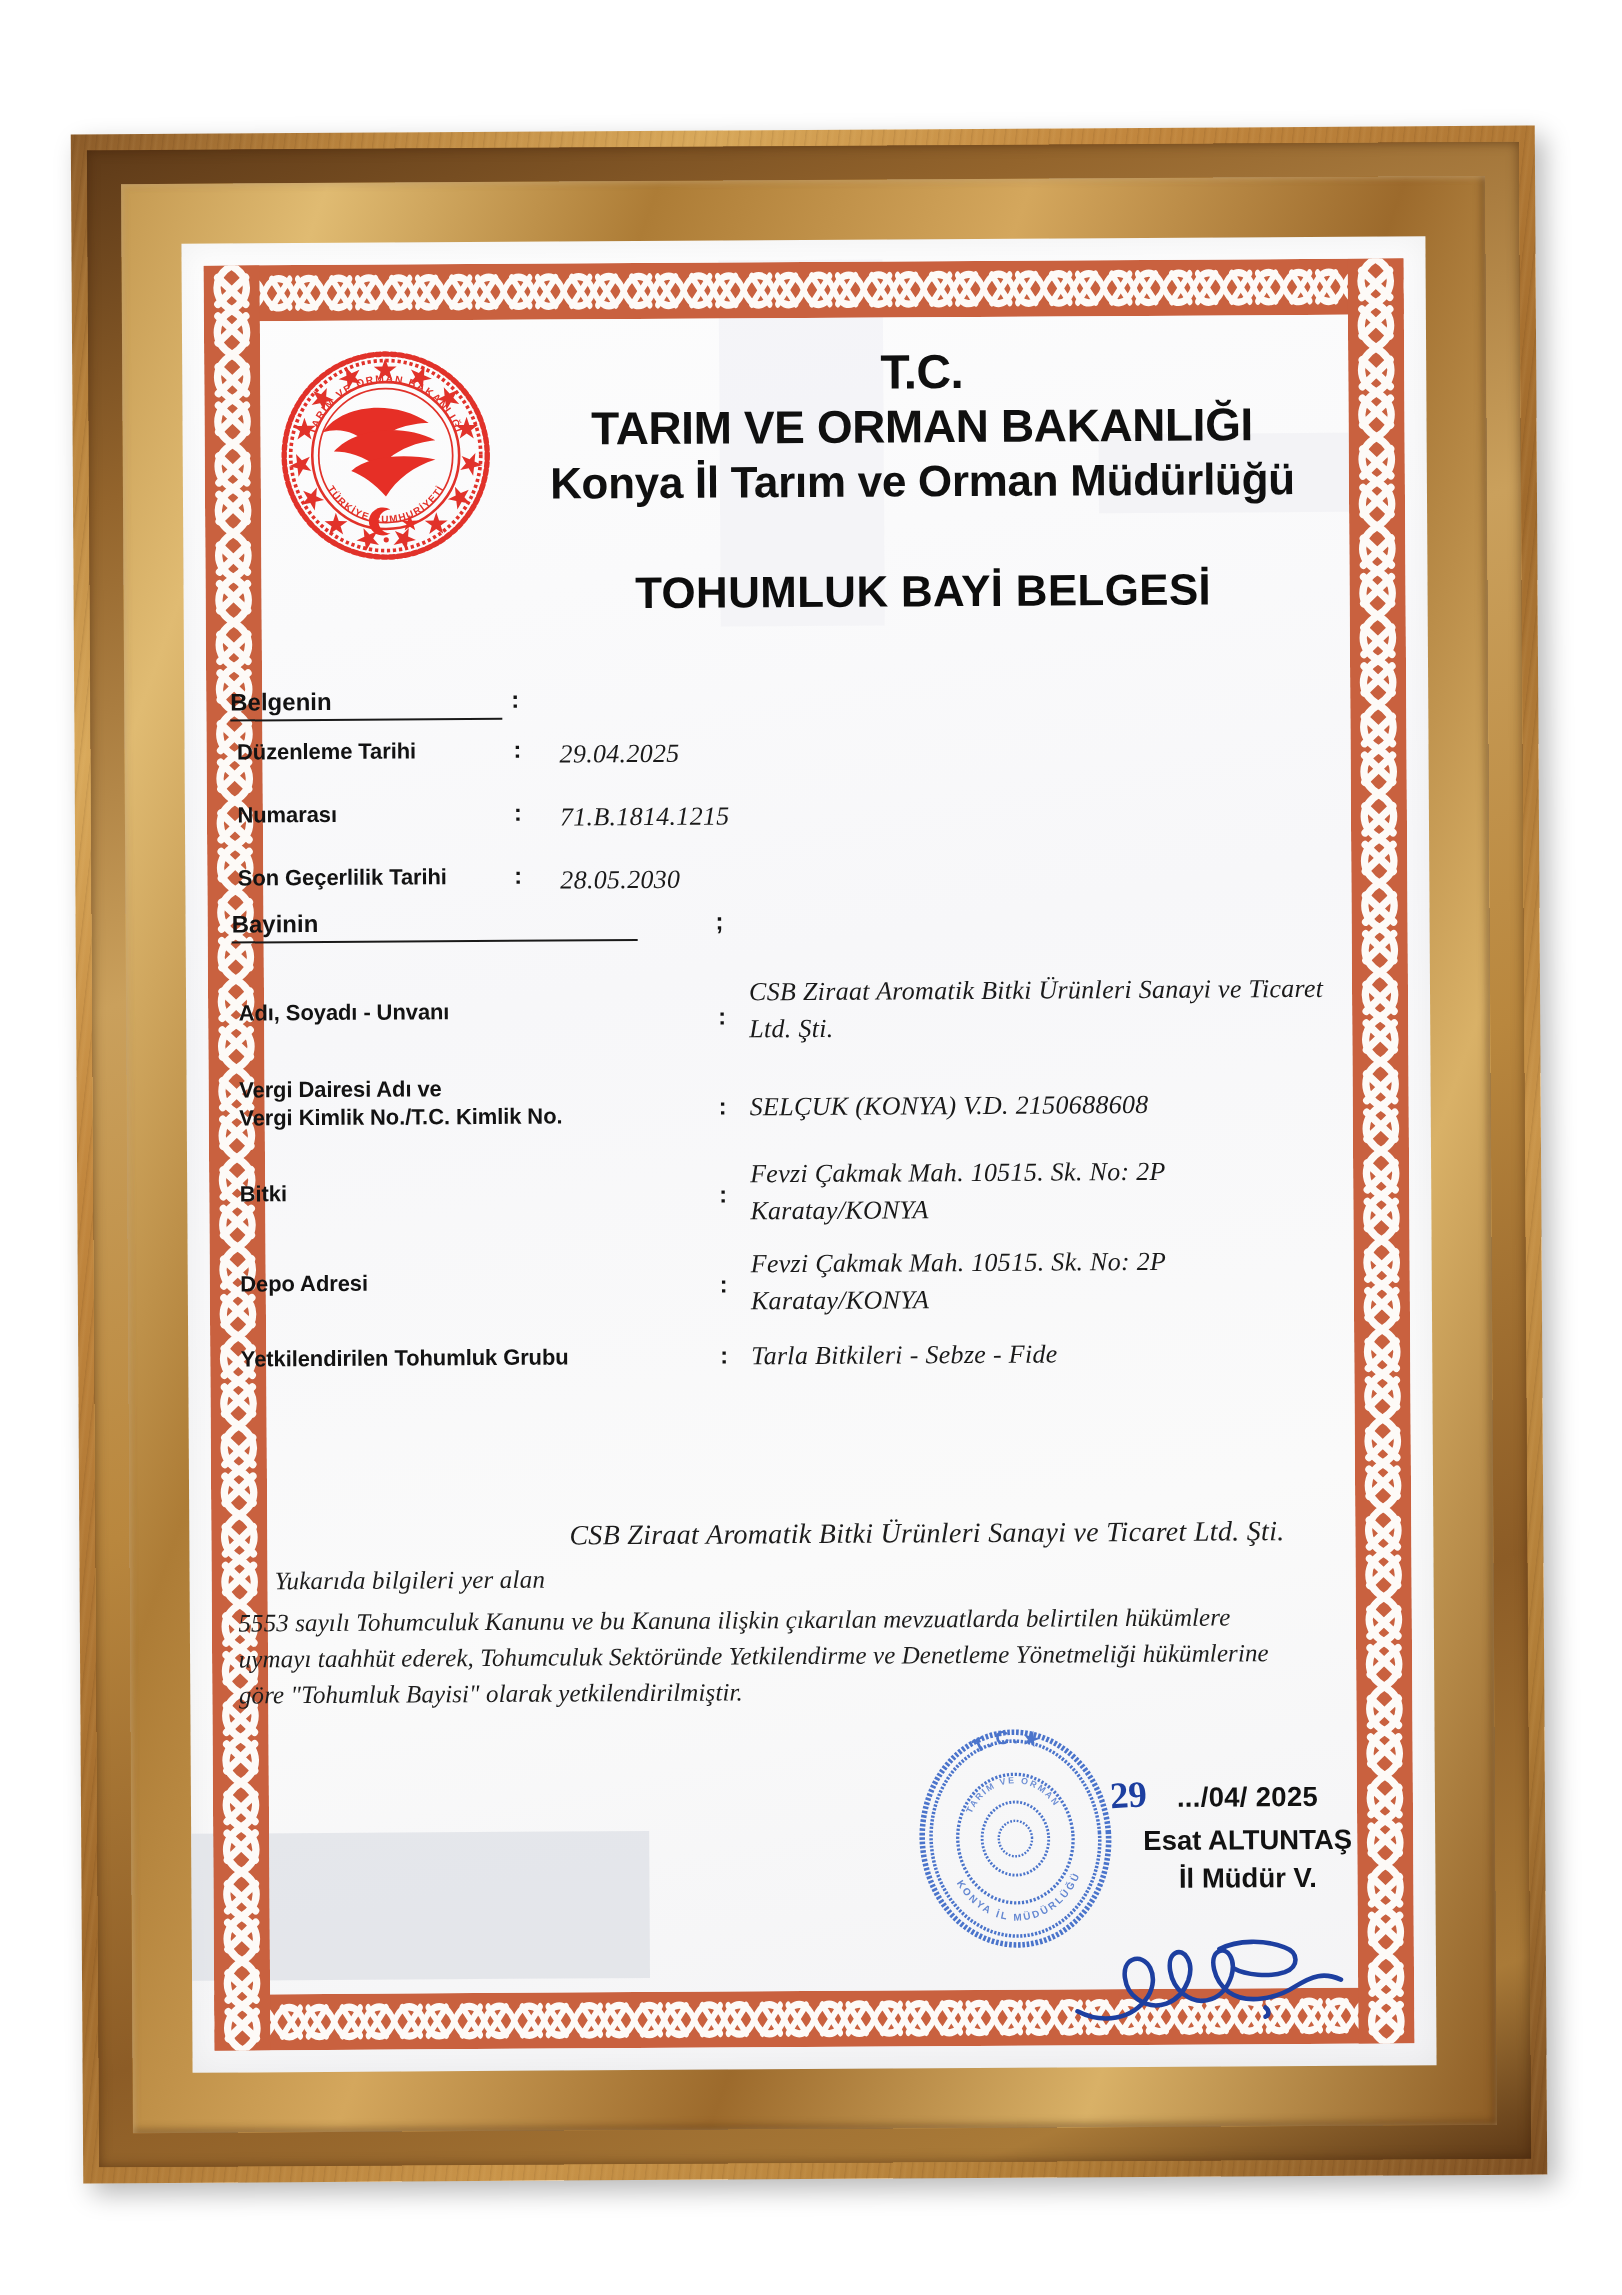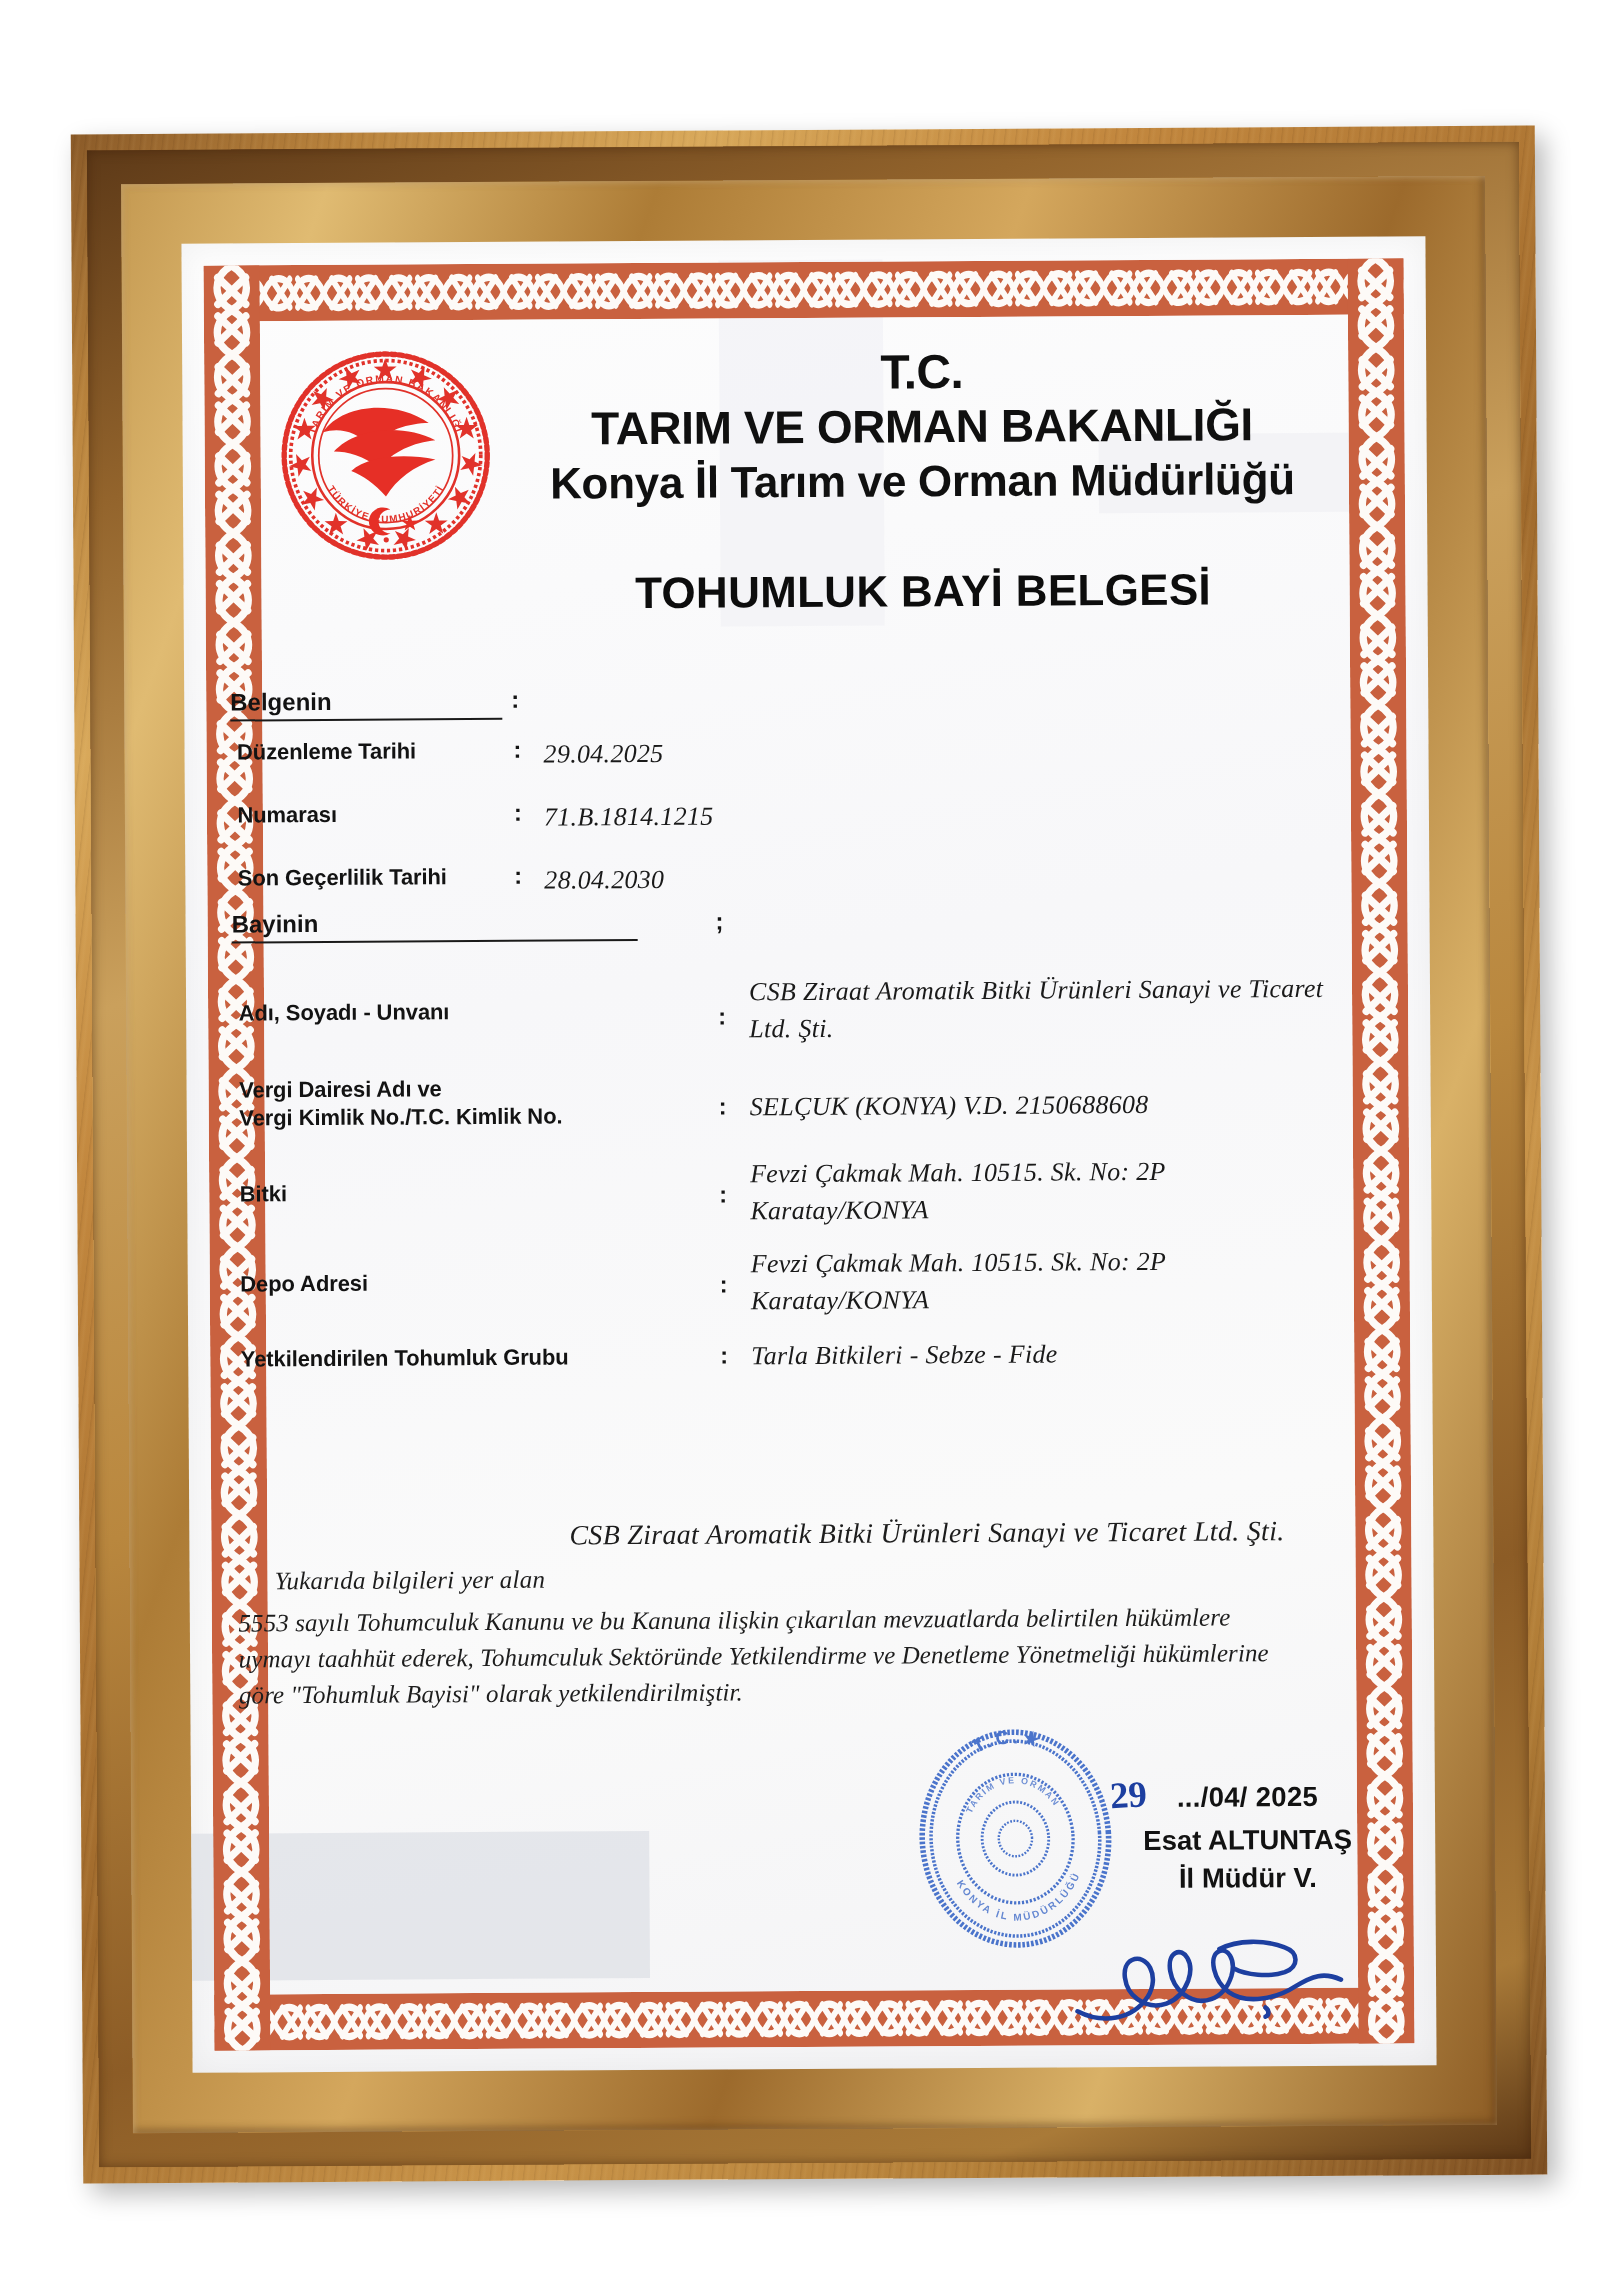--- a/index.html
+++ b/index.html
@@ -123,21 +123,21 @@
     position:absolute;font-size:23.6px;font-weight:bold;color:#131313;
   }
   .row .val{
     position:absolute;font-family:"Liberation Serif",serif;font-style:italic;
     font-size:26px;color:#1a1a1a;line-height:1.42;letter-spacing:0.3px;
     white-space:pre-line;
   }
 
   
   #section-belge .col{left:283px;}
-  #section-belge .val{left:313px;}
+  #section-belge .val{left:329px;}
   #r-duzenleme{margin-top:9.2px;}
   #r-numarasi {margin-top:22px;}
   #r-songecer {margin-top:22px;}
 
   
   #section-bayi .col{left:486px;}
   #section-bayi .val{left:517px;}
   #r-ad       {margin-top:26px;min-height:85px;}
   #r-ad .lbl  {top:22px;}
   #r-ad .col  {top:29px;}
@@ -421,21 +421,21 @@
 
       <div class="row" id="r-numarasi">
         <span class="lbl">Numarası</span>
         <span class="col">:</span>
         <span class="val">71.B.1814.1215</span>
       </div>
 
       <div class="row" id="r-songecer">
         <span class="lbl">Son Geçerlilik Tarihi</span>
         <span class="col">:</span>
-        <span class="val">28.04.2030</span>
+        <span class="val">28.05.2030</span>
       </div>
     </div>
 
     <div class="section" id="section-bayi">
       <div class="sec-head">
         <span class="sh-label" style="min-width:406px">Bayinin</span>
         <span class="sh-colon" id="bayi-colon">;</span>
       </div>
 
       <div class="row" id="r-ad">

